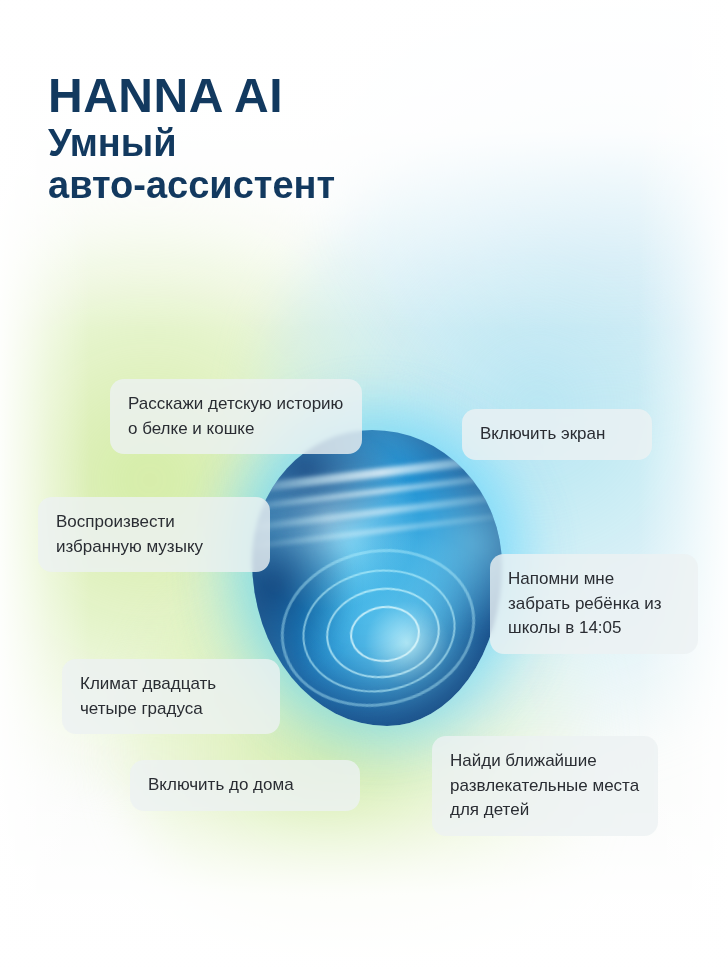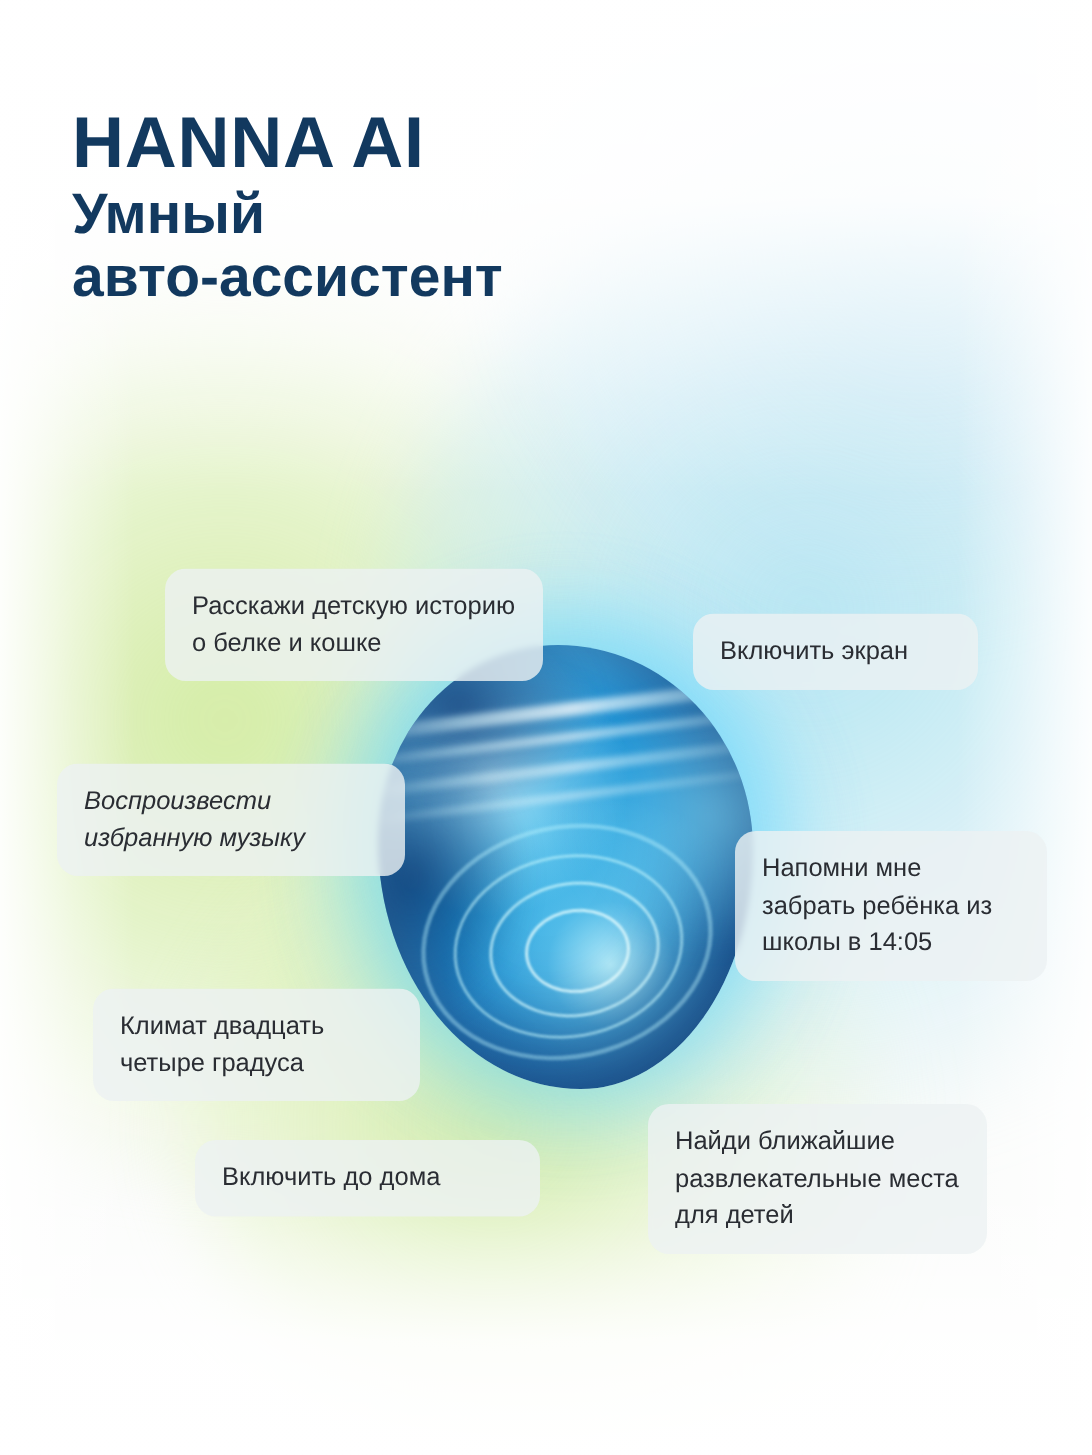--- a/index.html
+++ b/index.html
@@ -238,21 +238,21 @@
     border-radius: 14px;
     color: #2a2d33;
     font-size: 17px;
     line-height: 1.45;
     padding: 13px 18px;
     box-sizing: border-box;
     backdrop-filter: blur(2px);
   }
   .b-story   { left: 110px; top: 343px; width: 252px; margin-top: 36px; }
   .b-screen  { left: 462px; top: 409px; width: 190px; }
-  .b-music   { left: 38px;  top: 509px; width: 232px; font-style: italic; }
+  .b-music   { left: 38px;  top: 497px; width: 232px; }
   .b-remind  { left: 490px; top: 554px; width: 208px; }
   .b-climate { left: 62px;  top: 659px; width: 218px; }
   .b-route   { left: 130px; top: 760px; width: 230px; }
   .b-places  { left: 432px; top: 736px; width: 226px; }
 </style>
 </head>
 <body>
 
 <div id="poster">
 

